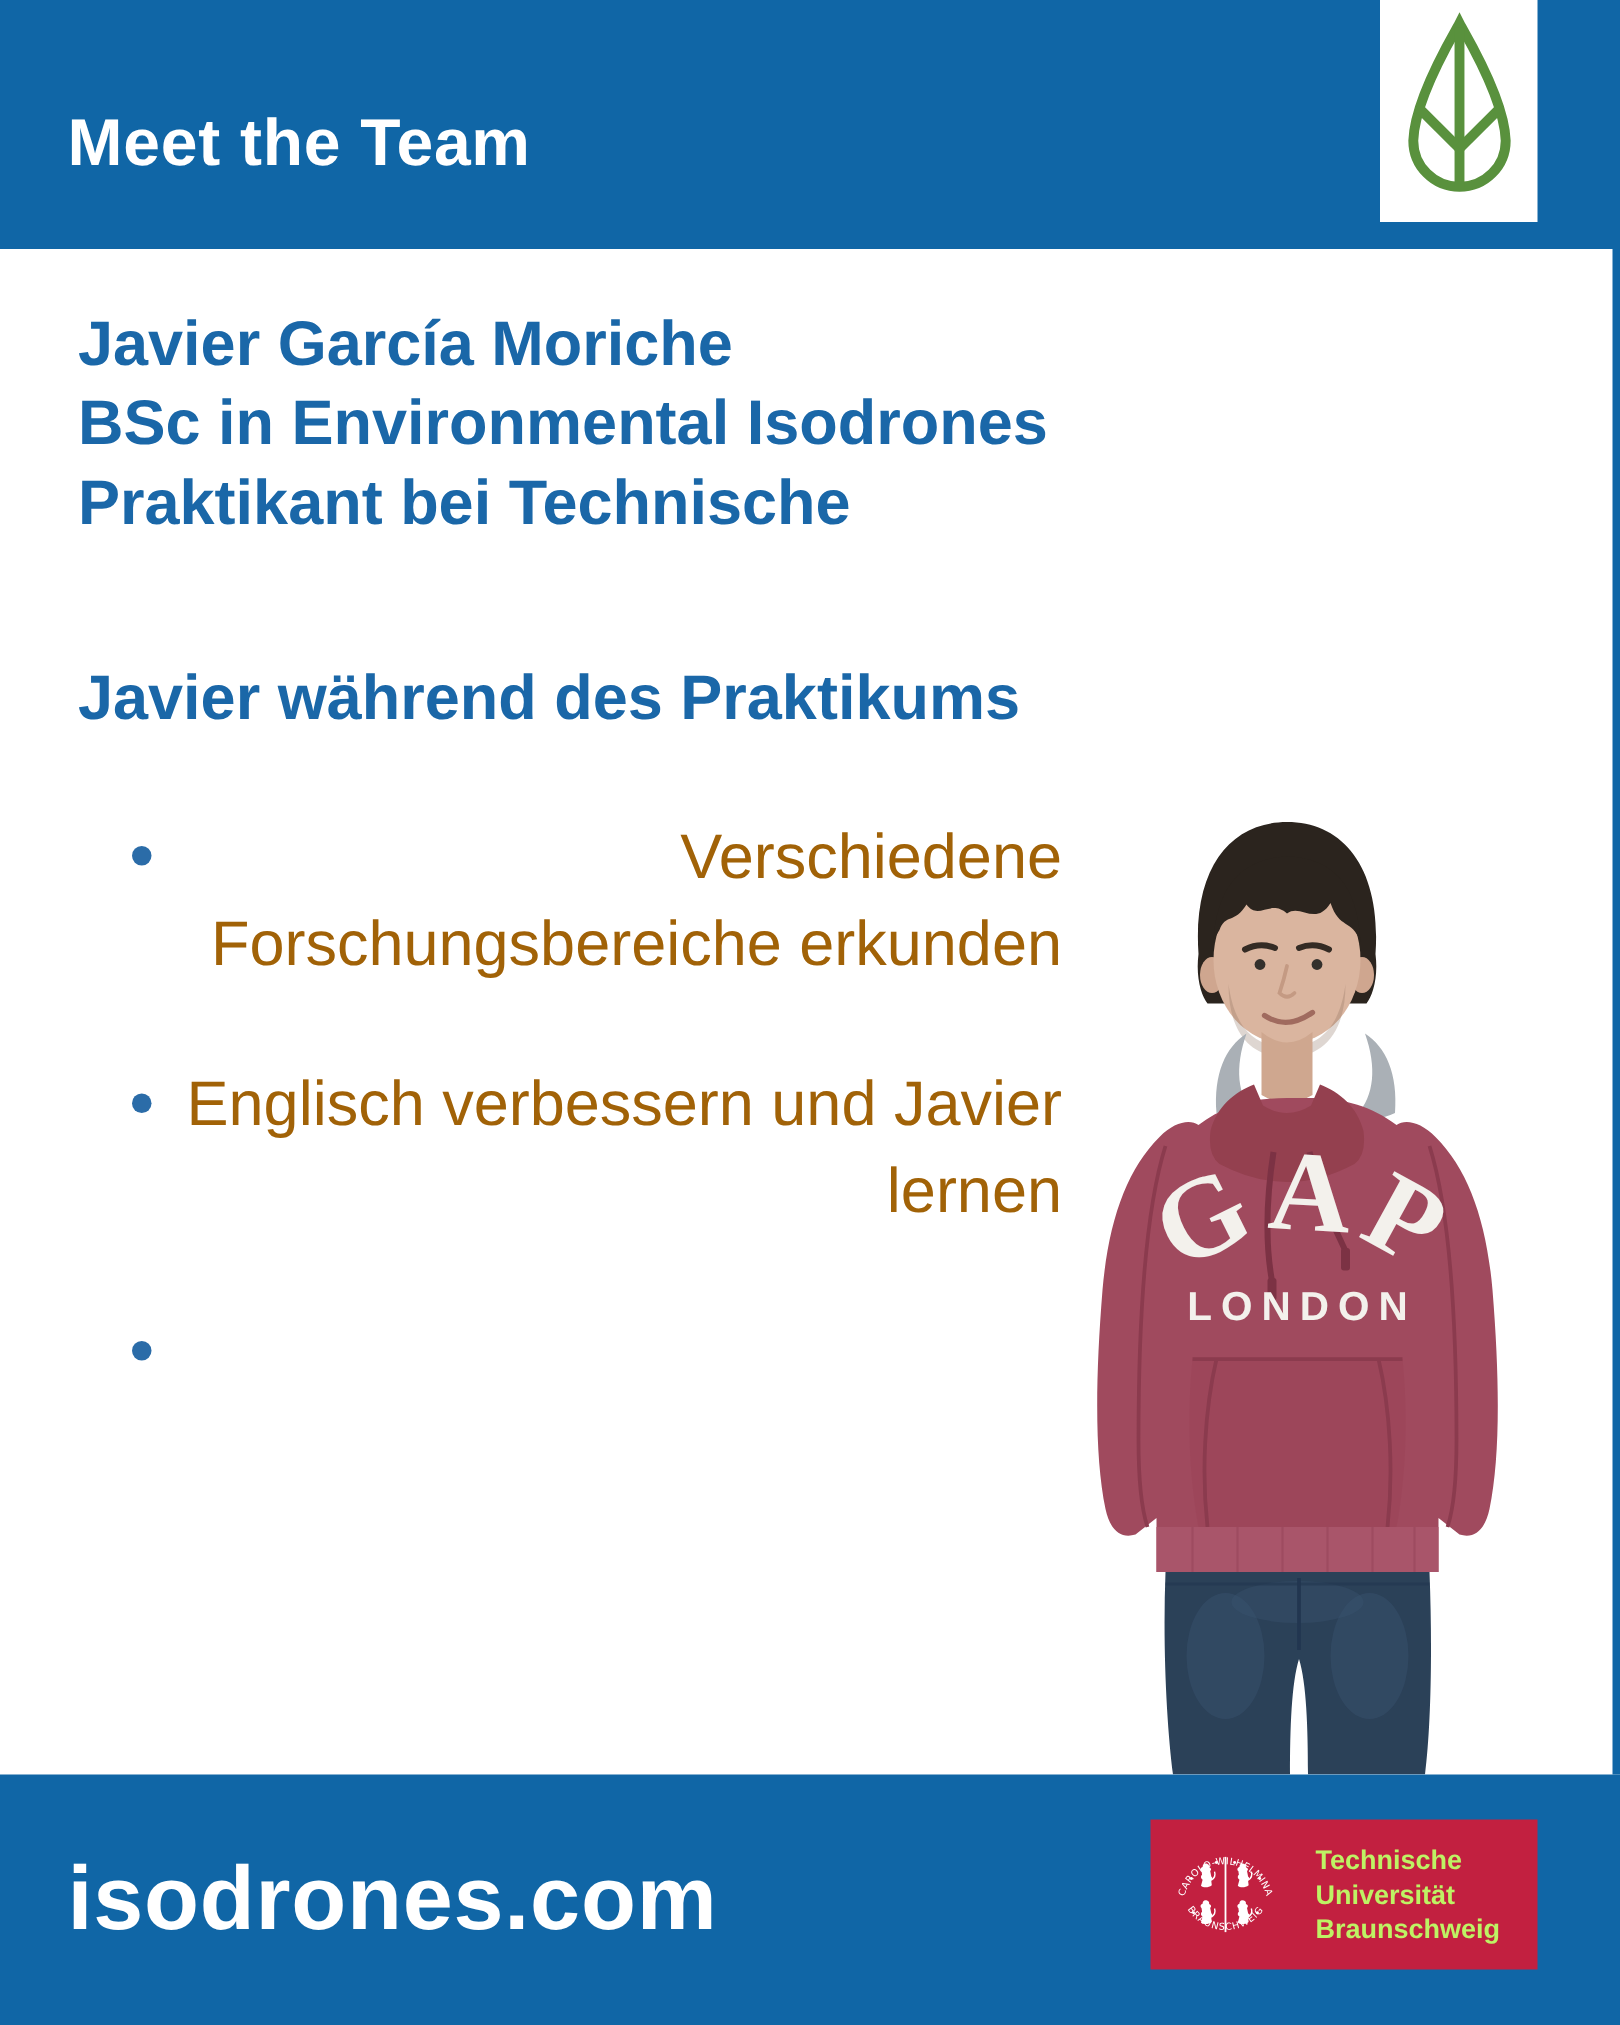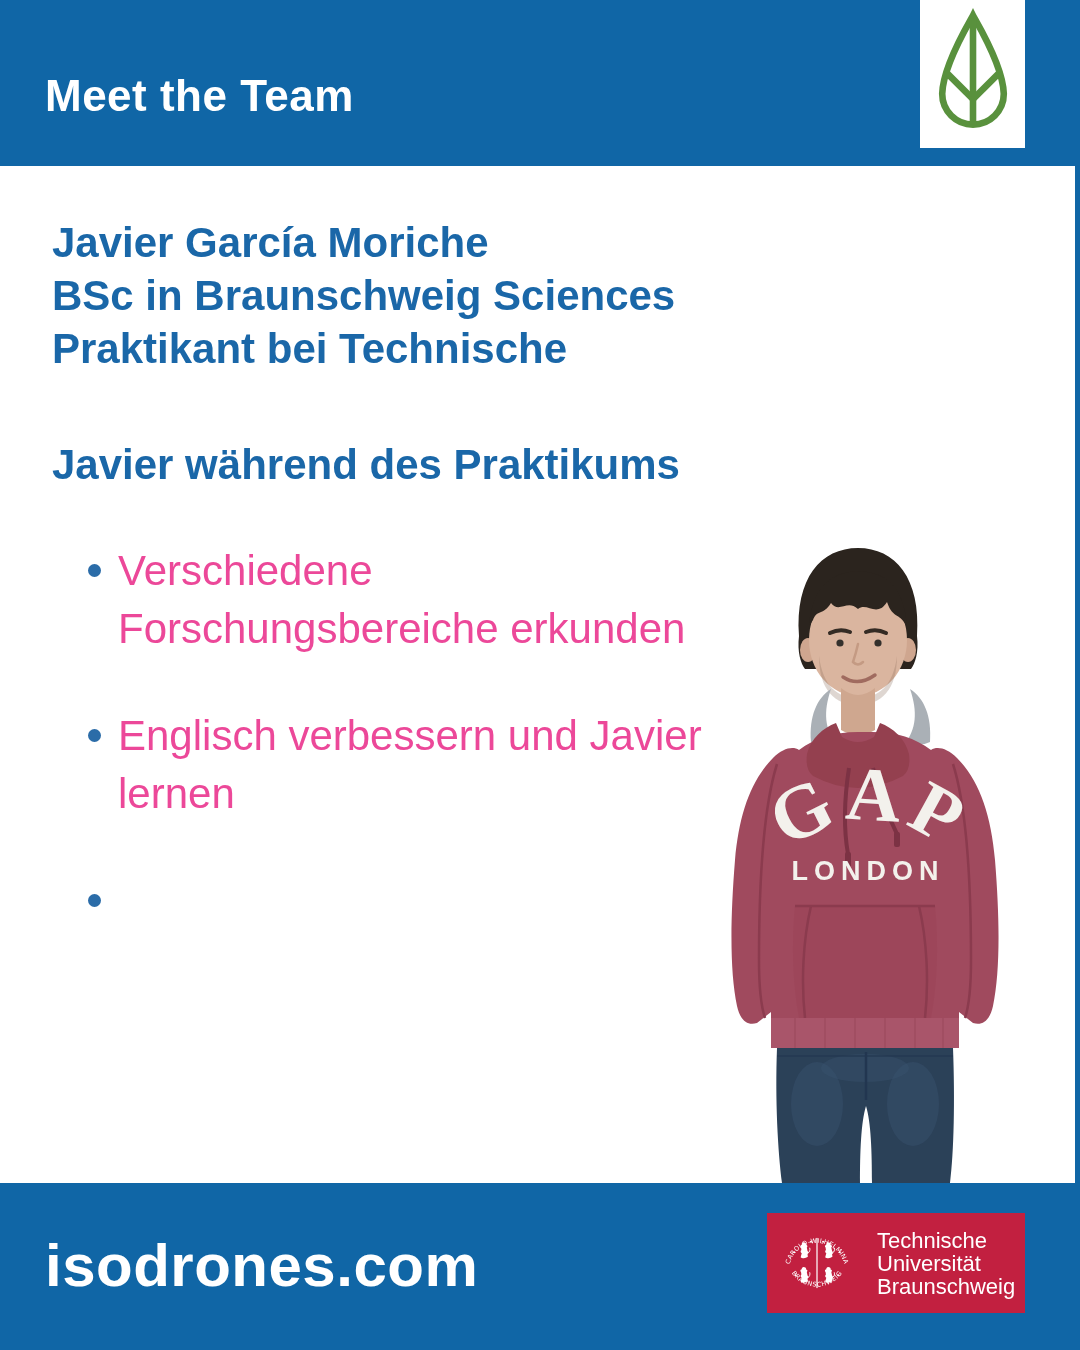--- a/index.html
+++ b/index.html
@@ -15,49 +15,49 @@
     position:absolute;left:45px;top:73px;margin:0;
     font-size:44px;line-height:46px;font-weight:700;color:#ffffff;letter-spacing:.5px;
   }
   .leaf-box{position:absolute;left:920px;top:0;width:105px;height:148px;background:#ffffff;
     display:flex;align-items:center;justify-content:center;}
   .leaf-box svg{display:block;}
   
   .right-strip{position:absolute;left:1075px;top:166px;width:5px;height:1017px;background:#1066a6;}
   
   .name-block{
-    position:absolute;left:52px;top:216px;margin:0;
+    position:absolute;left:52px;top:202px;margin:0;
     font-size:42px;line-height:53px;font-weight:700;color:#1a67a8;
   }
   .name-block div{white-space:nowrap;}
   .goals-heading{
     position:absolute;left:52px;top:438px;margin:0;
     font-size:42px;line-height:53px;font-weight:700;color:#1a67a8;white-space:nowrap;
   }
   .goals-list{
     position:absolute;left:88px;top:542px;width:620px;margin:0;padding:0;list-style:none;
-    font-size:42px;line-height:58px;font-weight:400;color:#ec4899;
+    font-size:42px;line-height:58px;font-weight:400;color:#a16207;text-align:right;
   }
   .goals-list li{position:relative;padding-left:30px;margin-bottom:49px;}
   .goals-list li .dot{
     position:absolute;left:0;top:22px;width:13px;height:13px;border-radius:50%;background:#2b6ca8;
   }
   
   .person{position:absolute;left:715px;top:540px;width:300px;height:643px;}
   .person svg{display:block;}
   
   .footer{position:absolute;left:0;top:1183px;width:1080px;height:167px;background:#1066a6;}
   .website{
     position:absolute;left:45px;top:58px;margin:0;
     font-size:60px;line-height:50px;font-weight:700;color:#ffffff;letter-spacing:.5px;
   }
   .tu-box{position:absolute;left:767px;top:30px;width:258px;height:100px;background:#c22040;}
   .tu-seal{position:absolute;left:12px;top:12px;width:76px;height:76px;}
-  .tu-text{position:absolute;left:110px;top:16px;color:#ffffff;font-weight:400;
-    font-size:22px;line-height:23px;}
+  .tu-text{position:absolute;left:110px;top:16px;color:#bef264;font-weight:700;
+    font-size:18px;line-height:23px;}
 </style>
 </head>
 <body>
 
 <div class="canvas">
 
   <div class="header">
     <h1 class="header-title">Meet the Team</h1>
     <div class="leaf-box">
       <svg width="88" height="132" viewBox="0 0 100 145">
@@ -68,21 +68,21 @@
           <path d="M81 70 L50 101"></path>
         </g>
       </svg>
     </div>
   </div>
 
   <div class="right-strip"></div>
 
   <div class="name-block">
     <div>Javier García Moriche</div>
-    <div>BSc in Braunschweig Sciences</div>
+    <div>BSc in Environmental Isodrones</div>
     <div>Praktikant bei Technische</div>
   </div>
 
   <h2 class="goals-heading">Javier während des Praktikums</h2>
 
   <ul class="goals-list">
 
       <li>
         <span class="dot"></span>
         <span>Verschiedene Forschungsbereiche erkunden</span>

